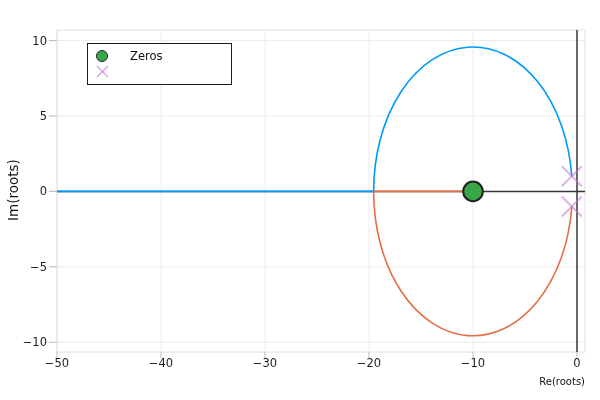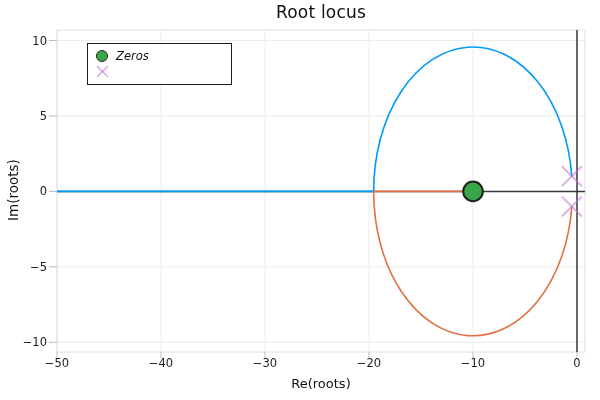--- a/index.html
+++ b/index.html
@@ -5,47 +5,46 @@
   html,body{margin:0;padding:0;background:#ffffff;}
   .figure{
     position:relative;width:600px;height:400px;background:#ffffff;overflow:hidden;
     font-family:"DejaVu Sans","Liberation Sans",sans-serif;
   }
   .title{
     position:absolute;top:2px;left:57px;width:528px;text-align:center;
     font-size:17px;color:#111;letter-spacing:0.2px;
   }
   .xlabel{
-    position:absolute;top:376px;left:57px;width:528px;text-align:center;
-    font-size:13px;color:#111;
+    position:absolute;top:376px;left:57px;width:528px;text-align:right;
+    font-size:10px;color:#111;
   }
   .ylabel{
     position:absolute;left:13px;top:190px;transform:translate(-50%,-50%) rotate(-90deg);
     white-space:nowrap;font-size:13.5px;color:#111;
   }
   .plot-svg{position:absolute;left:0;top:0;}
   .legend{
     position:absolute;left:87px;top:43px;width:145px;box-sizing:border-box;
     border:1.3px solid #1c1c1c;background:#ffffff;
     padding:4px 6px 5px 0;display:flex;flex-direction:column;gap:1px;
   }
   .legend-row{display:flex;align-items:center;height:15px;}
   .legend-icon{width:28px;display:flex;justify-content:center;align-items:center;flex:0 0 28px;}
   .legend-dot{
     width:12px;height:12px;border-radius:50%;background:#3aa64a;
     border:1.6px solid #222;box-sizing:border-box;
   }
-  .legend-label{font-size:11.5px;color:#111;margin-left:0;white-space:nowrap;font-style:italic;}
+  .legend-label{font-size:11.5px;color:#111;margin-left:14px;white-space:nowrap;}
 </style>
 </head>
 <body>
 
 <div class="figure">
 
-  <div class="title">Root locus</div>
 
   <svg id="plot" class="plot-svg" width="600" height="400" viewBox="0 0 600 400">
       <g>
         <line x1="57" y1="30" x2="57" y2="352" stroke="#ececec" stroke-width="1"></line>
         <line x1="160.99842426629897" y1="30" x2="160.99842426629897" y2="352" stroke="#ececec" stroke-width="1"></line>
         <line x1="264.99684853259794" y1="30" x2="264.99684853259794" y2="352" stroke="#ececec" stroke-width="1"></line>
         <line x1="368.99527279889696" y1="30" x2="368.99527279889696" y2="352" stroke="#ececec" stroke-width="1"></line>
         <line x1="472.99369706519593" y1="30" x2="472.99369706519593" y2="352" stroke="#ececec" stroke-width="1"></line>
         <line x1="576.9921213314949" y1="30" x2="576.9921213314949" y2="352" stroke="#ececec" stroke-width="1"></line>
         <line x1="57" y1="342.1967213114754" x2="585" y2="342.1967213114754" stroke="#ececec" stroke-width="1"></line>

